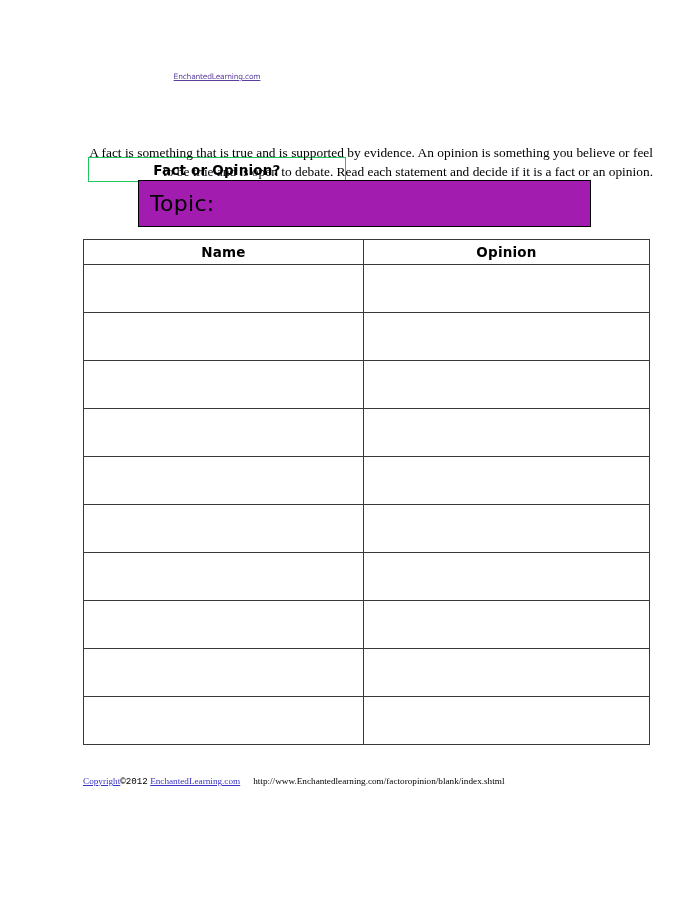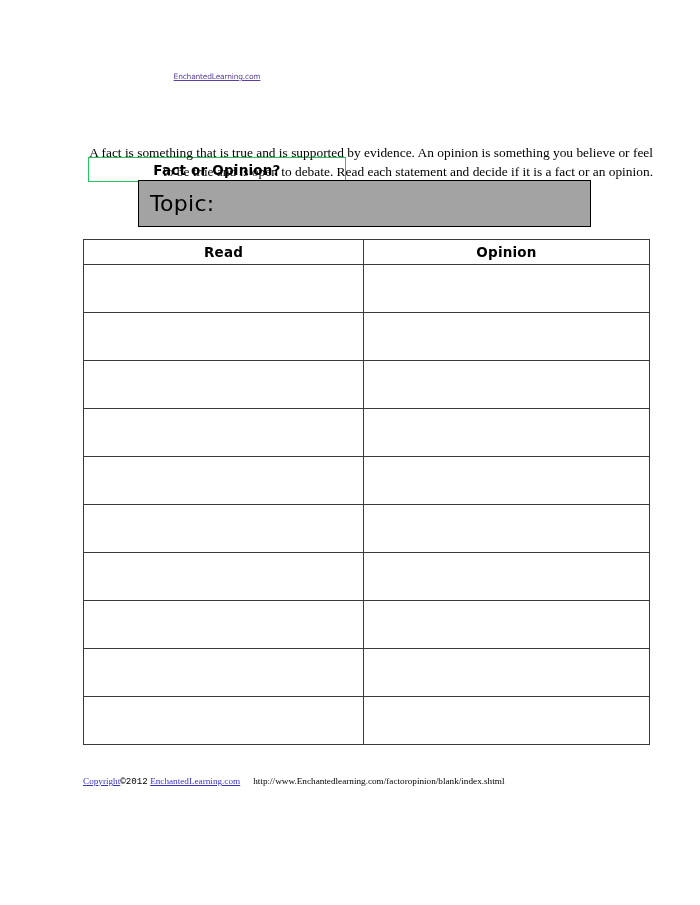--- a/index.html
+++ b/index.html
@@ -106,21 +106,21 @@
   }
 
   
   .topic-box {
     position: absolute;
     left: 122px;
     top: 180px;
     width: 453px;
     height: 47px;
     border: 1.6px solid #000000;
-    background: #a3a3a3;
+    background: #a21caf;
     box-sizing: border-box;
     display: flex;
     align-items: center;
     text-align: right;
   }
   .topic-label {
     font-family: "DejaVu Sans", sans-serif;
     font-size: 22px;
     letter-spacing: 0.3px;
     color: #000000;
@@ -206,21 +206,21 @@
     <span class="topic-value"></span>
   </div>
 
   <table class="fo-table">
     <colgroup>
       <col class="col-fact">
       <col class="col-opinion">
     </colgroup>
     <thead>
       <tr>
-        <th>Read</th>
+        <th>Name</th>
         <th>Opinion</th>
       </tr>
     </thead>
     <tbody>
       <tr>
         <td></td>
         <td></td>
       </tr>
       <tr>
         <td></td>

